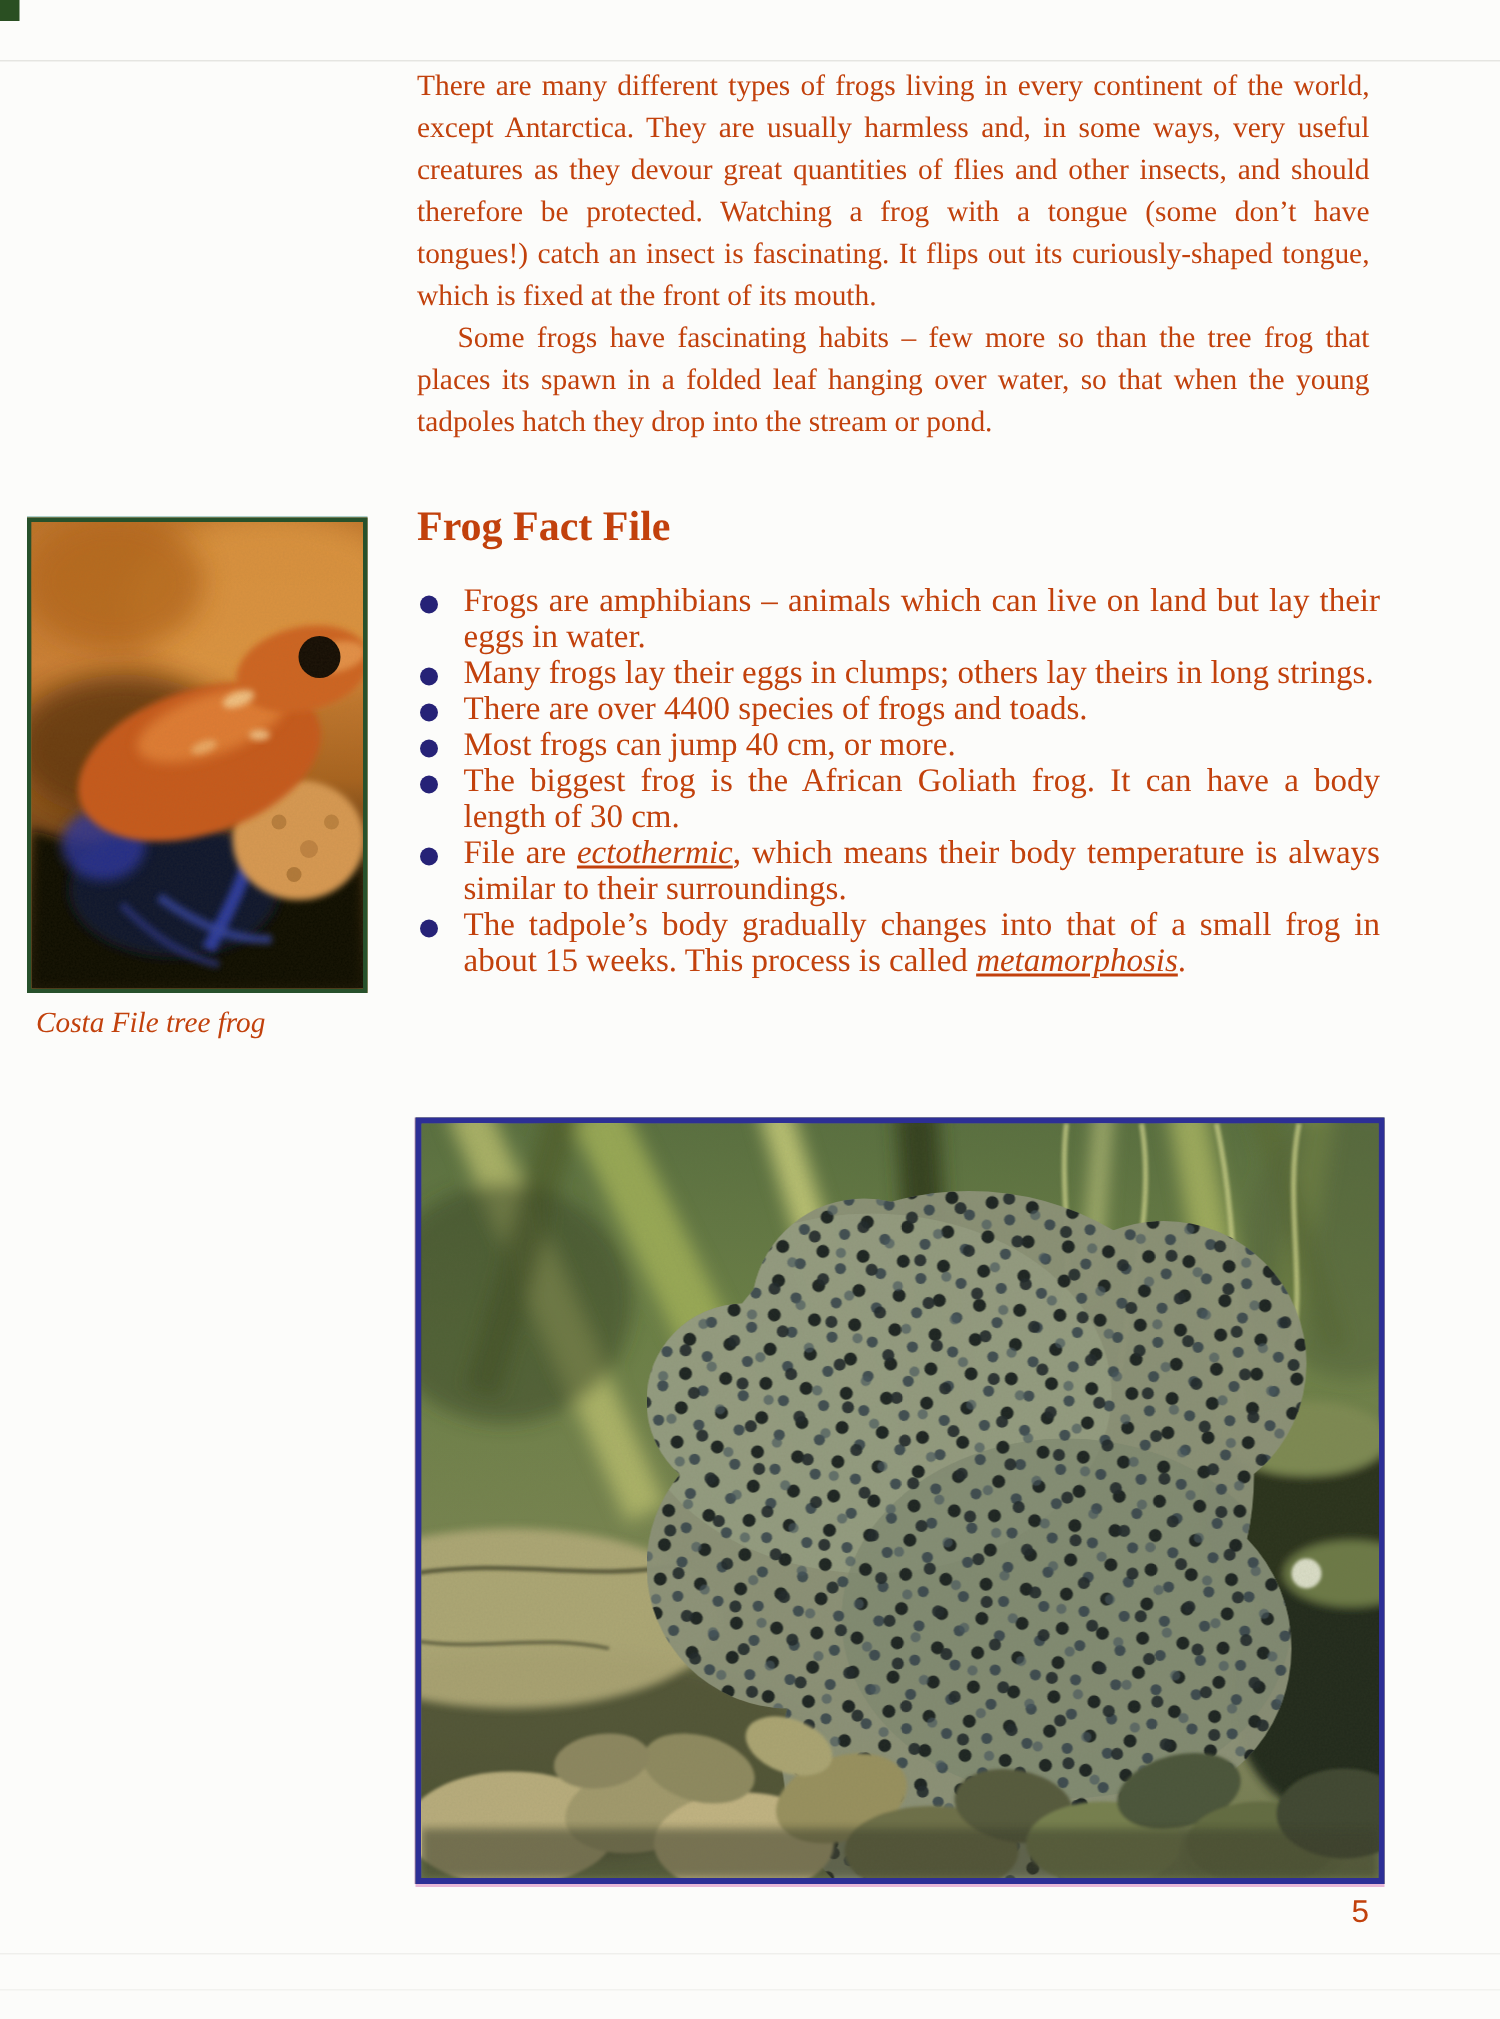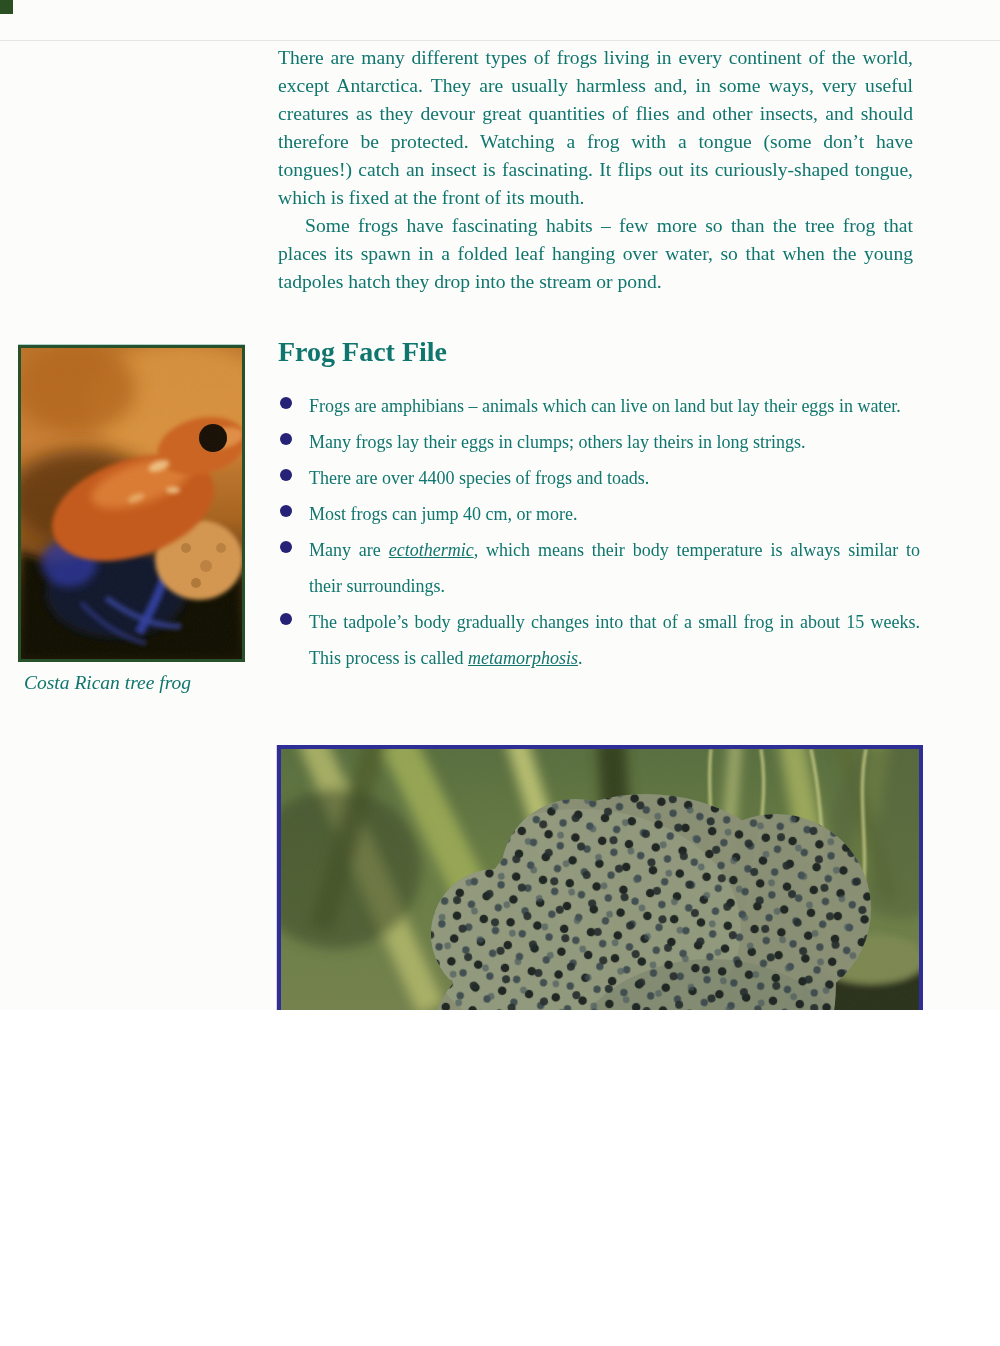--- a/index.html
+++ b/index.html
@@ -1,22 +1,22 @@
 <!DOCTYPE html>
 <html><head>
 <meta charset="utf-8">
 <style>
   html,body{margin:0;padding:0;background:#ffffff;}
   .page{
     position:relative;
-    width:1000px;height:1010px;
+    width:1000px;height:1346px;
     background:#fcfcfa;
     overflow:hidden;
     font-family:"Liberation Serif", serif;
-    color:#0f766e;
+    color:#c2410c;
   }
   .corner-mark{
     position:absolute;left:0;top:0;width:13px;height:14px;
     background:#2a4f22;
   }
   .scanline{position:absolute;left:0;width:100%;height:1px;background:rgba(110,110,100,.16);}
   .scanline.l1{top:40px;}
   .scanline.l2{top:1302px;background:rgba(110,110,100,.09);}
   .scanline.l3{top:1326px;background:rgba(110,110,100,.07);}
 
@@ -42,21 +42,21 @@
   }
 
   .fact-heading{
     position:absolute;left:278px;top:339px;margin:0;
     font-size:28px;font-weight:bold;line-height:26px;
   }
 
   .facts{
     position:absolute;left:278px;top:388px;width:642px;
     margin:0;padding:0;list-style:none;
-    font-size:18px;line-height:36px;text-align:justify;
+    font-size:22px;line-height:24px;text-align:justify;
   }
   .facts li{position:relative;padding-left:31px;margin:0;}
   .facts .dot{
     position:absolute;left:2px;top:8.5px;width:12px;height:12px;border-radius:50%;
     background:#262277;
   }
   .facts .it{font-style:italic;text-decoration:underline;}
 
   .spawn-photo{
     position:absolute;left:277px;top:745px;width:646px;height:511px;
@@ -132,30 +132,31 @@
       <ellipse cx="181" cy="98" rx="45" ry="28" fill="#cf6523" transform="rotate(-13 181 98)" filter="url(#fb2)"></ellipse>
       <ellipse cx="203" cy="90" rx="20" ry="10" fill="#e99950" opacity=".85" transform="rotate(-13 203 90)" filter="url(#fb2)"></ellipse>
       <circle cx="192" cy="90" r="14" fill="#140d05"></circle>
       <ellipse cx="138" cy="118" rx="11" ry="5" fill="#f6cf92" opacity=".85" transform="rotate(-20 138 118)" filter="url(#fb2)"></ellipse>
       <ellipse cx="115" cy="150" rx="9" ry="4" fill="#f0bd7c" opacity=".7" transform="rotate(-20 115 150)" filter="url(#fb2)"></ellipse>
       <ellipse cx="152" cy="142" rx="7" ry="3.5" fill="#f6d096" opacity=".8" filter="url(#fb2)"></ellipse>
       <rect width="221" height="311" filter="url(#grainA)" opacity=".55"></rect>
     </svg>
   </figure>
 
-  <figcaption class="photo-caption">Costa Rican tree frog</figcaption>
+  <figcaption class="photo-caption">Costa File tree frog</figcaption>
 
   <h2 class="fact-heading">Frog Fact File</h2>
 
   <ul class="facts" id="facts">
       <li><span class="dot" style="background: rgb(38, 34, 119);"></span><span><span>Frogs are amphibians – animals which can live on land but lay their eggs in water.</span></span></li>
       <li><span class="dot" style="background: rgb(38, 34, 119);"></span><span><span>Many frogs lay their eggs in clumps; others lay theirs in long strings.</span></span></li>
       <li><span class="dot" style="background: rgb(38, 34, 119);"></span><span><span>There are over 4400 species of frogs and toads.</span></span></li>
       <li><span class="dot" style="background: rgb(38, 34, 119);"></span><span><span>Most frogs can jump 40 cm, or more.</span></span></li>
-      <li><span class="dot" style="background: rgb(38, 34, 119);"></span><span><span>Many are </span><span class="it">ectothermic</span><span>, which means their body temperature is always similar to their surroundings.</span></span></li>
+      <li><span class="dot" style="background: rgb(38, 34, 119);"></span><span><span>The biggest frog is the African Goliath frog. It can have a body length of 30 cm.</span></span></li>
+      <li><span class="dot" style="background: rgb(38, 34, 119);"></span><span><span>File are </span><span class="it">ectothermic</span><span>, which means their body temperature is always similar to their surroundings.</span></span></li>
       <li><span class="dot" style="background: rgb(38, 34, 119);"></span><span><span>The tadpole’s body gradually changes into that of a small frog in about 15 weeks. This process is called </span><span class="it">metamorphosis</span><span>.</span></span></li>
     </ul>
 
   <figure class="spawn-photo">
     <svg viewBox="0 0 638 503" preserveAspectRatio="none">
       <defs>
         <filter id="sb6" x="-40%" y="-40%" width="180%" height="180%">
             <feGaussianBlur stdDeviation="6"></feGaussianBlur>
           </filter>
         <filter id="sb3" x="-40%" y="-40%" width="180%" height="180%">

